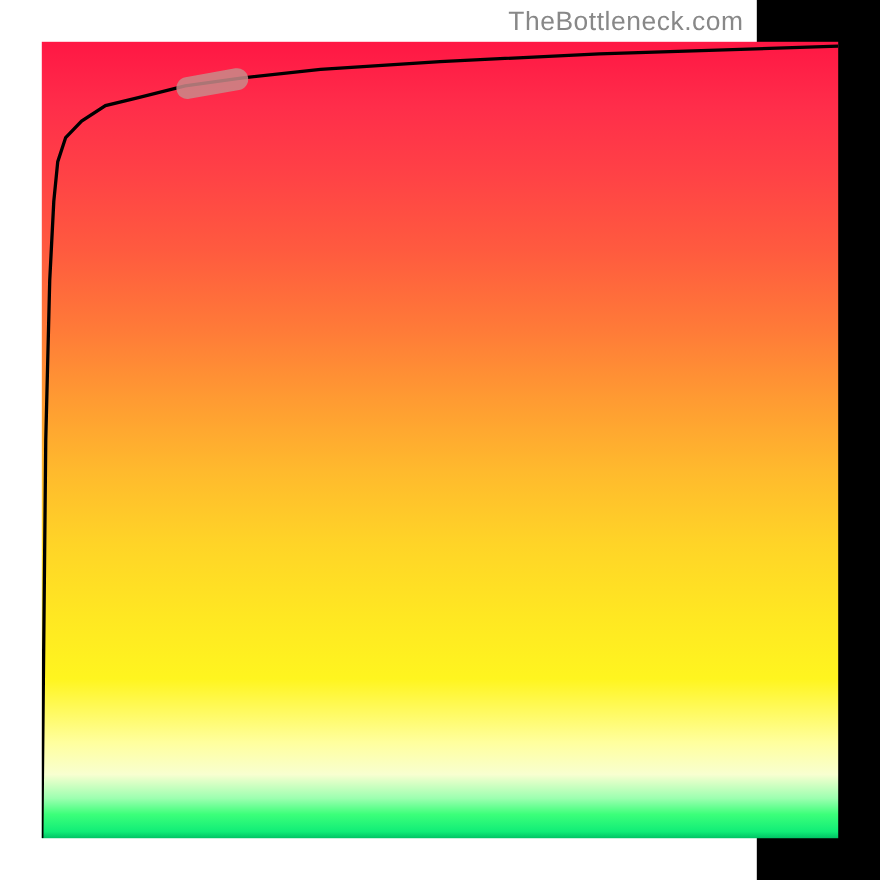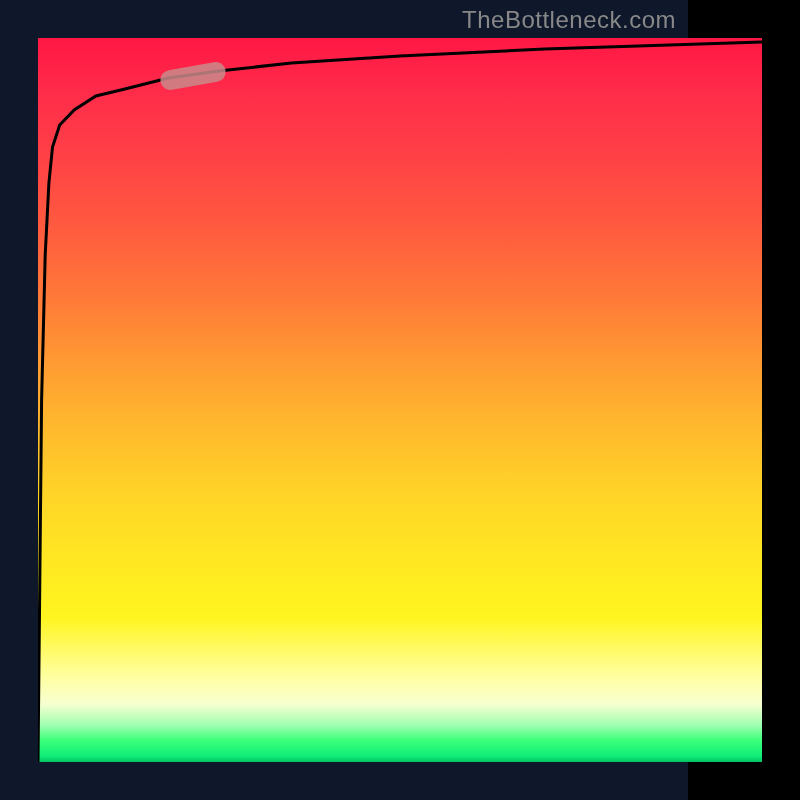--- a/index.html
+++ b/index.html
@@ -1,21 +1,21 @@
 <!DOCTYPE html>
 <html><head>
 <meta charset="utf-8">
 <style>
   * { margin: 0; padding: 0; box-sizing: border-box; }
   html, body { width: 800px; height: 800px; background: #000; }
   .container {
     position: relative;
     width: 688px;
     height: 800px;
-    background: #0f172a;
+    background: #ffffff;
   }
   .watermark {
     position: absolute;
     top: 6px;
     right: 12px;
     font-family: Arial, Helvetica, sans-serif;
     font-size: 24px;
     color: #888;
     letter-spacing: 0.5px;
   }

